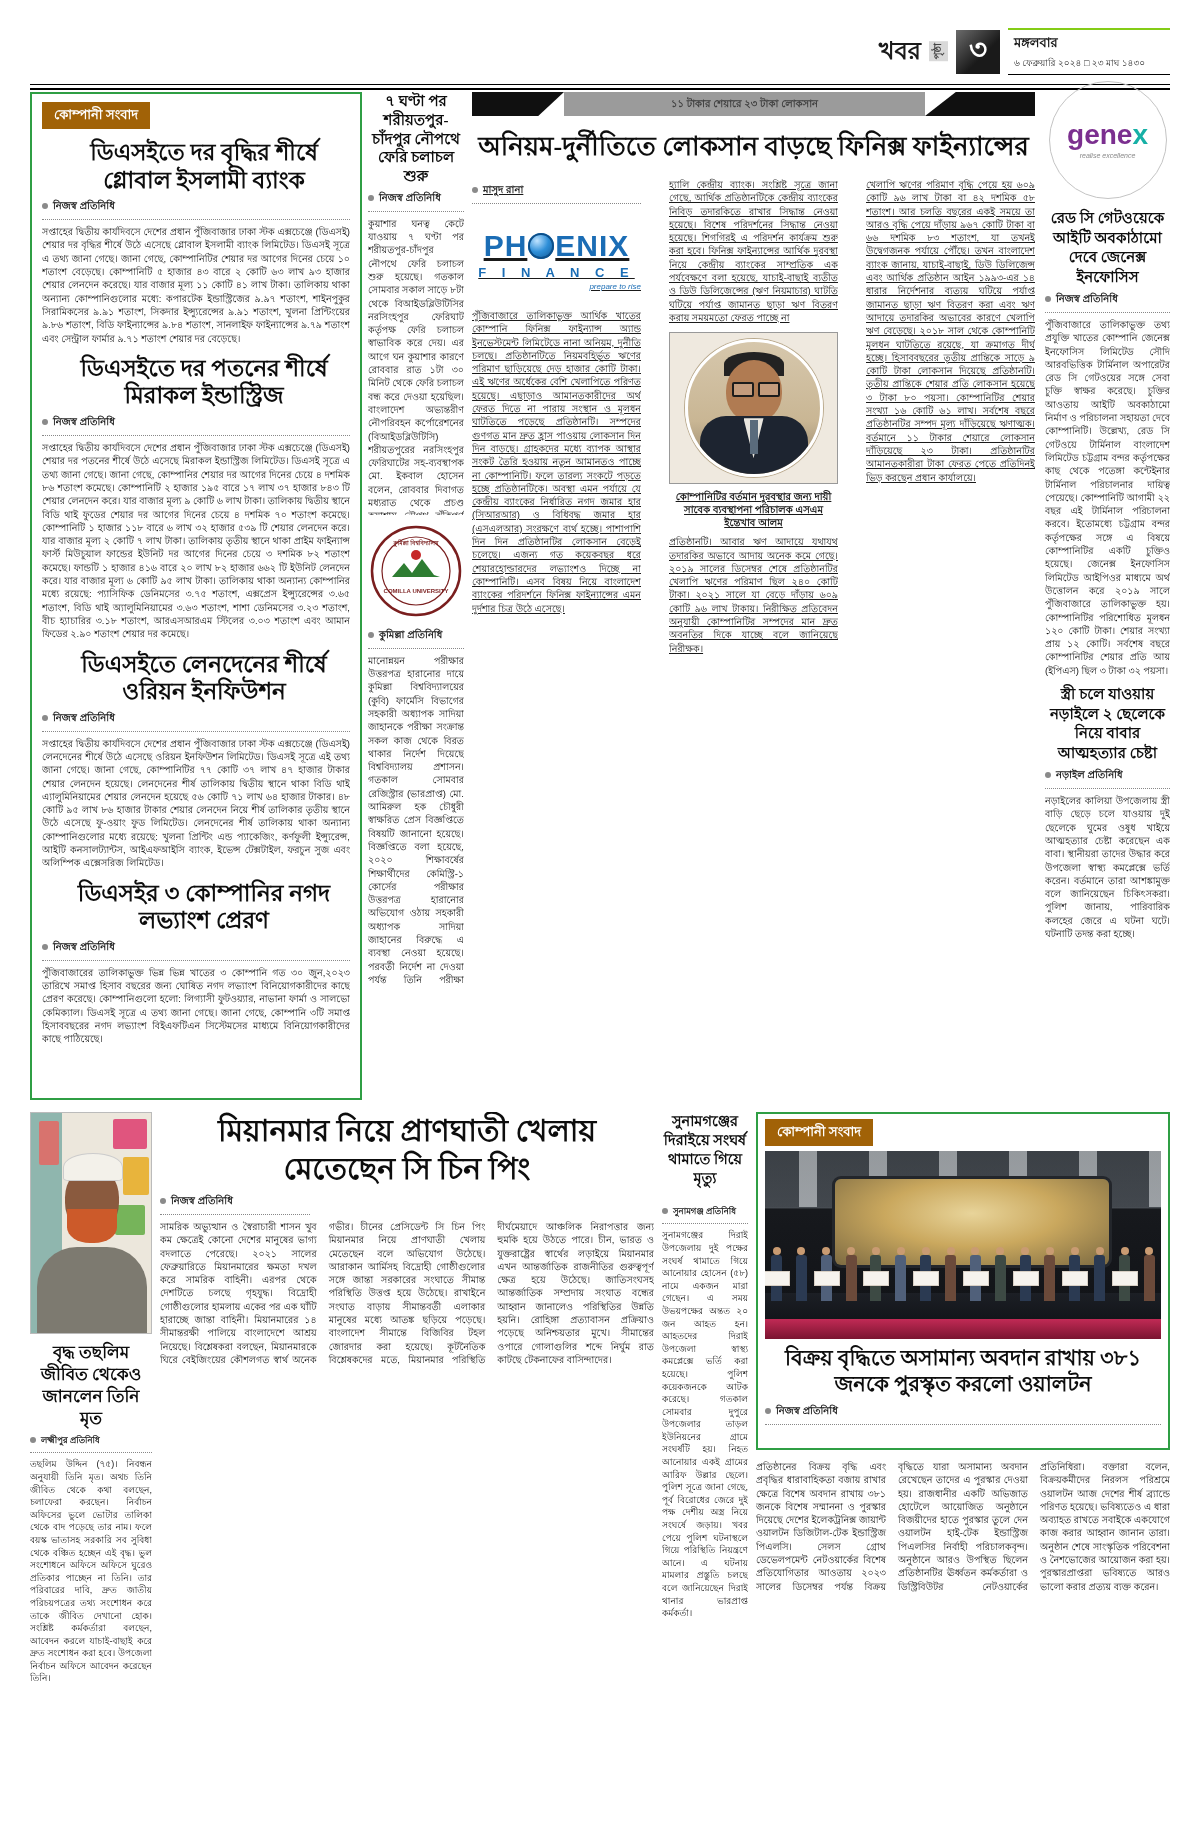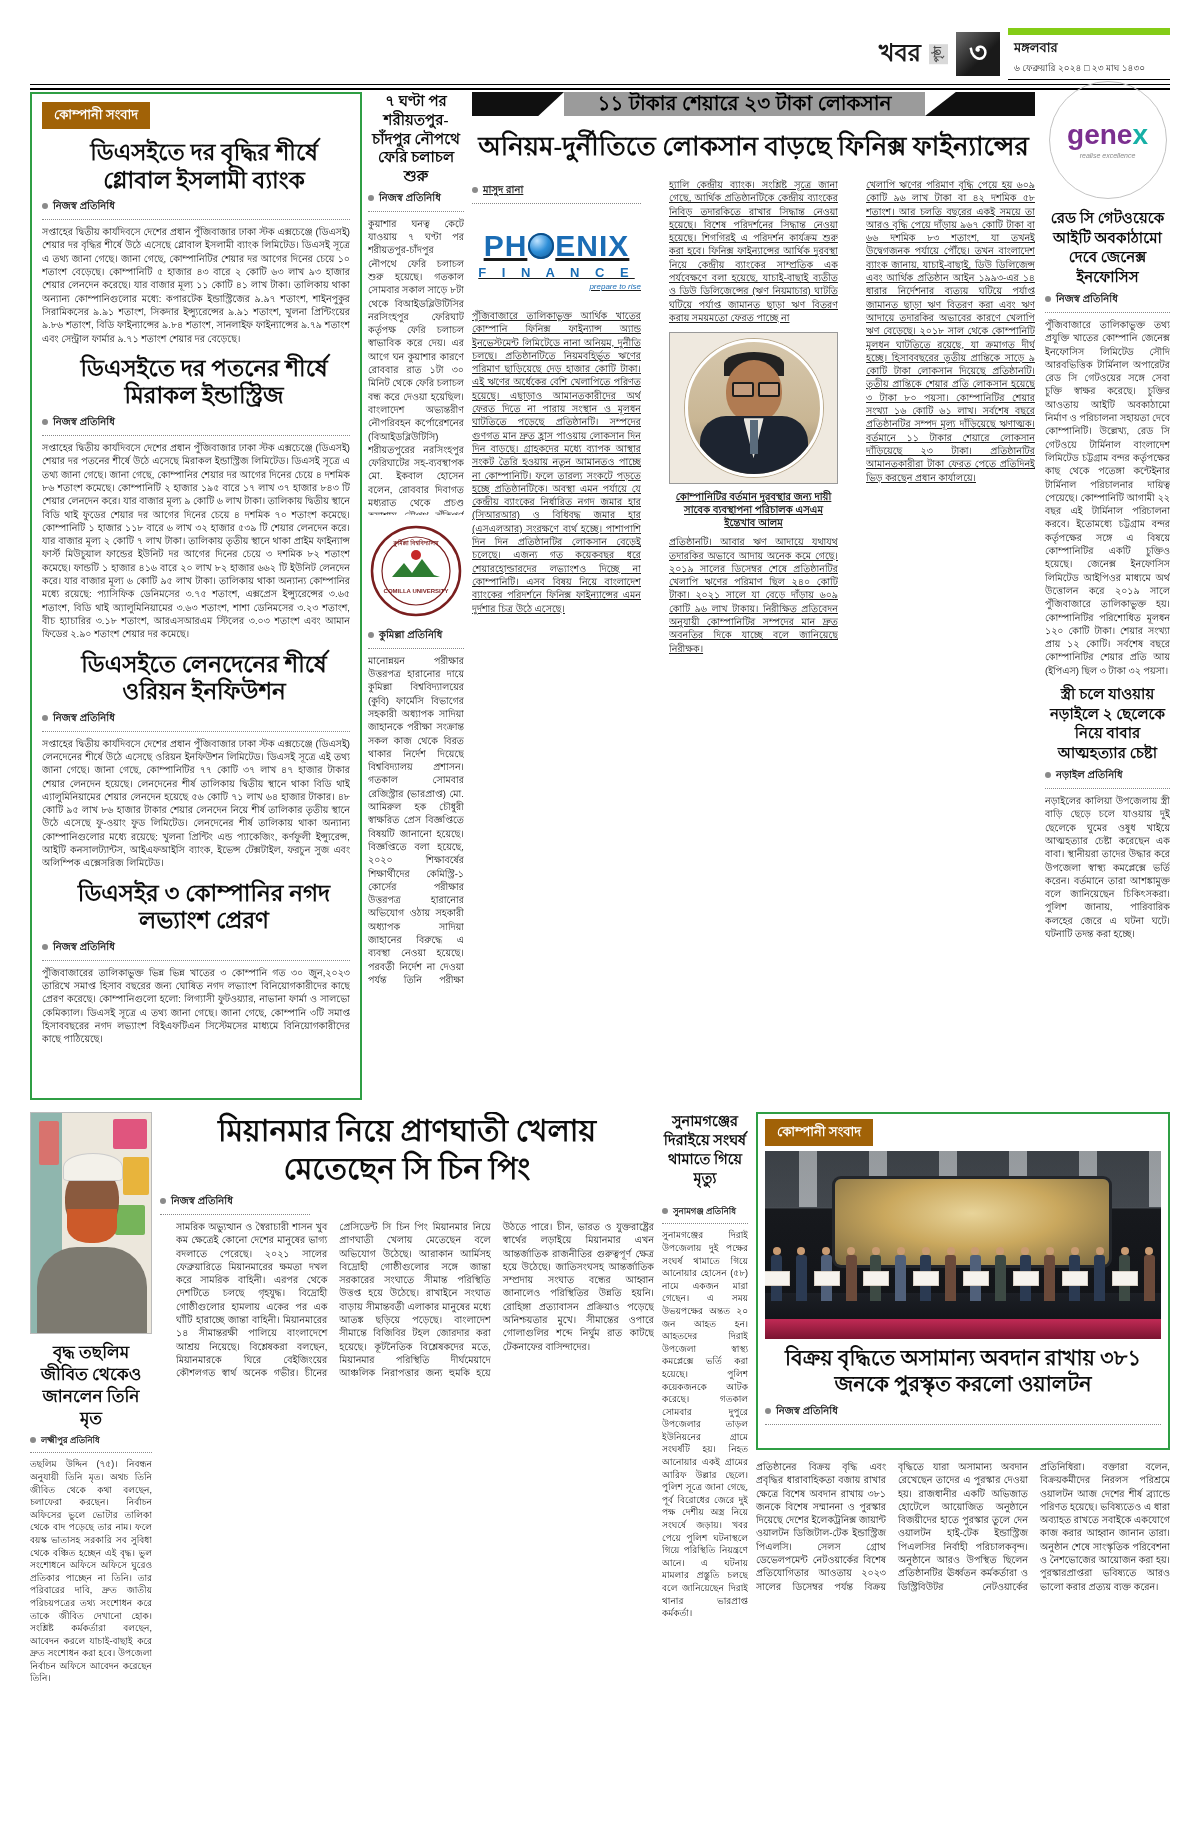--- a/index.html
+++ b/index.html
@@ -8,21 +8,21 @@
   
   .hdr{position:absolute;left:30px;right:30px;top:24px;height:56px;}
   .logo-blk{position:absolute;left:0;top:0;width:260px;border-bottom:2px solid #000;padding-bottom:3px;}
   .logo-tag{font-size:7px;color:#333;letter-spacing:1px;}
   .masthead{font-size:34px;font-weight:bold;color:#000;line-height:1.05;font-family:"Liberation Serif",serif;}
   .hdr-right{position:absolute;right:0;top:4px;display:flex;align-items:center;gap:8px;}
   .section-label{font-size:24px;font-weight:bold;}
   .page-word{writing-mode:vertical-rl;transform:rotate(180deg);font-size:10px;font-weight:bold;color:#444;background:#d9d9d9;padding:2px 1px;}
   .pagenum-box{width:44px;height:44px;background:linear-gradient(135deg,#6b6b6b 0%,#1a1a1a 60%);
                color:#fff;font-size:28px;font-weight:bold;display:flex;align-items:center;justify-content:center;}
-  .date-blk{border-top:7px solid #84cc16;border-bottom:1px solid #000;padding:3px 6px;min-width:150px;}
+  .date-blk{border-top:2px solid #84cc16;border-bottom:1px solid #000;padding:3px 6px;min-width:150px;}
   .date-day{font-size:13px;font-weight:bold;}
   .date-line{font-size:9px;color:#222;margin-top:2px;}
   .rule1{position:absolute;left:30px;right:30px;top:84px;border-top:1px solid #000;}
   .rule2{position:absolute;left:30px;right:30px;top:88px;border-top:2.5px solid #000;}
   
   .badge{display:inline-block;background:#a16207;color:#fff;font-size:13px;font-weight:bold;padding:3px 12px;}
   .h-xl{font-weight:bold;text-align:center;color:#0d0d0d;font-family:"Liberation Serif",serif;}
   .byline{font-size:10px;font-weight:bold;color:#222;border-bottom:1px dotted #888;padding-bottom:4px;margin:4px 0 5px 0;}
   .byline::before{content:"";display:inline-block;width:6px;height:6px;border-radius:50%;background:#8a8a8a;margin-right:5px;}
   .body{font-size:9.5px;line-height:1.4;text-align:justify;color:#141414;overflow:hidden;}
@@ -31,21 +31,21 @@
            padding:8px 10px;box-sizing:border-box;overflow:hidden;}
   .lb-title{font-size:23px;line-height:1.2;margin:10px 0 4px 16px;}
   
   #colB{position:absolute;left:368px;top:92px;width:96px;height:1008px;overflow:hidden;}
   .colB-title{font-size:15px;line-height:1.25;margin-bottom:4px;}
   .seal-wrap{display:flex;justify-content:center;margin:10px 0;}
   
   #mainzone{position:absolute;left:472px;top:92px;width:563px;height:1008px;}
   .kicker{display:flex;height:24px;overflow:hidden;}
   .kick-capL{width:92px;background:#101010;clip-path:polygon(0 0,100% 0,72% 100%,0 100%);}
-  .kick-mid{flex:1;background:#9b9b9b;color:#000000;font-size:20px;font-weight:bold;
+  .kick-mid{flex:1;background:#9b9b9b;color:#404040;font-size:10px;font-weight:bold;
             display:flex;align-items:center;justify-content:center;}
   .kick-capR{width:110px;background:#101010;clip-path:polygon(28% 0,100% 0,100% 100%,0 100%);}
   .main-title{font-size:26px;white-space:nowrap;overflow:hidden;margin:10px 0 8px 0;}
   .main-cols{display:flex;gap:28px;height:890px;text-decoration:underline;}
   .main-col{flex:1;overflow:hidden;display:flex;flex-direction:column;}
   
   .phoenix{margin:14px 0 12px 0;padding:6px 0;}
   .phx-row{display:flex;align-items:center;justify-content:center;font-weight:bold;color:#1b6db5;font-size:30px;letter-spacing:1px;}
   .phx-globe{width:26px;height:26px;border-radius:50%;margin:0 1px;
              background:radial-gradient(circle at 35% 30%,#bfe3ff 0%,#2e8fd8 45%,#0c4f8a 100%);
@@ -83,21 +83,21 @@
   .om-shelf3{position:absolute;right:6px;top:92px;width:30px;height:30px;background:#76b45a;border-radius:2px;}
   .om-shelf4{position:absolute;left:8px;top:8px;width:20px;height:44px;background:#d8736e;border-radius:2px;}
   .om-body{position:absolute;left:6px;bottom:-6px;width:110px;height:92px;border-radius:40px 40px 0 0;background:#7d7a70;}
   .om-head{position:absolute;left:34px;top:54px;width:54px;height:66px;border-radius:46%;background:#8a5a3e;}
   .om-cap{position:absolute;left:32px;top:40px;width:58px;height:26px;border-radius:50% 50% 10% 10%;background:#f3f1ea;border:1px solid #ccc;}
   .om-beard{position:absolute;left:36px;top:96px;width:50px;height:34px;border-radius:0 0 46% 46%;background:#cc5a2a;}
   .om-title{font-size:17px;line-height:1.3;margin:8px 0 2px 0;}
   .sm-byline{font-size:8.5px;}
   #miyanmar{position:absolute;left:160px;top:1112px;width:494px;height:700px;overflow:hidden;}
   .mi-title{font-size:30px;line-height:1.25;margin-bottom:6px;}
-  .mi-body{column-count:3;column-gap:12px;height:560px;margin-left:16px;}
+  .mi-body{column-count:3;column-gap:12px;height:560px;}
   #sunam{position:absolute;left:662px;top:1112px;width:86px;height:700px;overflow:hidden;}
   .su-title{font-size:14.5px;line-height:1.3;margin-bottom:18px;}
   
   #waltonbox{position:absolute;left:756px;top:1112px;width:414px;height:338px;border:2px solid #2f9e44;
              box-sizing:border-box;padding:5px 7px;overflow:hidden;}
   .w-photo{margin-top:5px;height:188px;position:relative;overflow:hidden;
            background:linear-gradient(180deg,#3a3f44 0%,#4a4f55 30%,#17191d 31%,#101216 100%);}
   .w-ceiling{position:absolute;left:0;top:0;right:0;height:56px;
              background:repeating-linear-gradient(90deg,#3c4147 0 34px,#dfe3e6 34px 52px,#3c4147 52px 70px);opacity:.55;}
   .w-screen{position:absolute;left:70px;top:28px;width:274px;height:86px;border-radius:6px;

